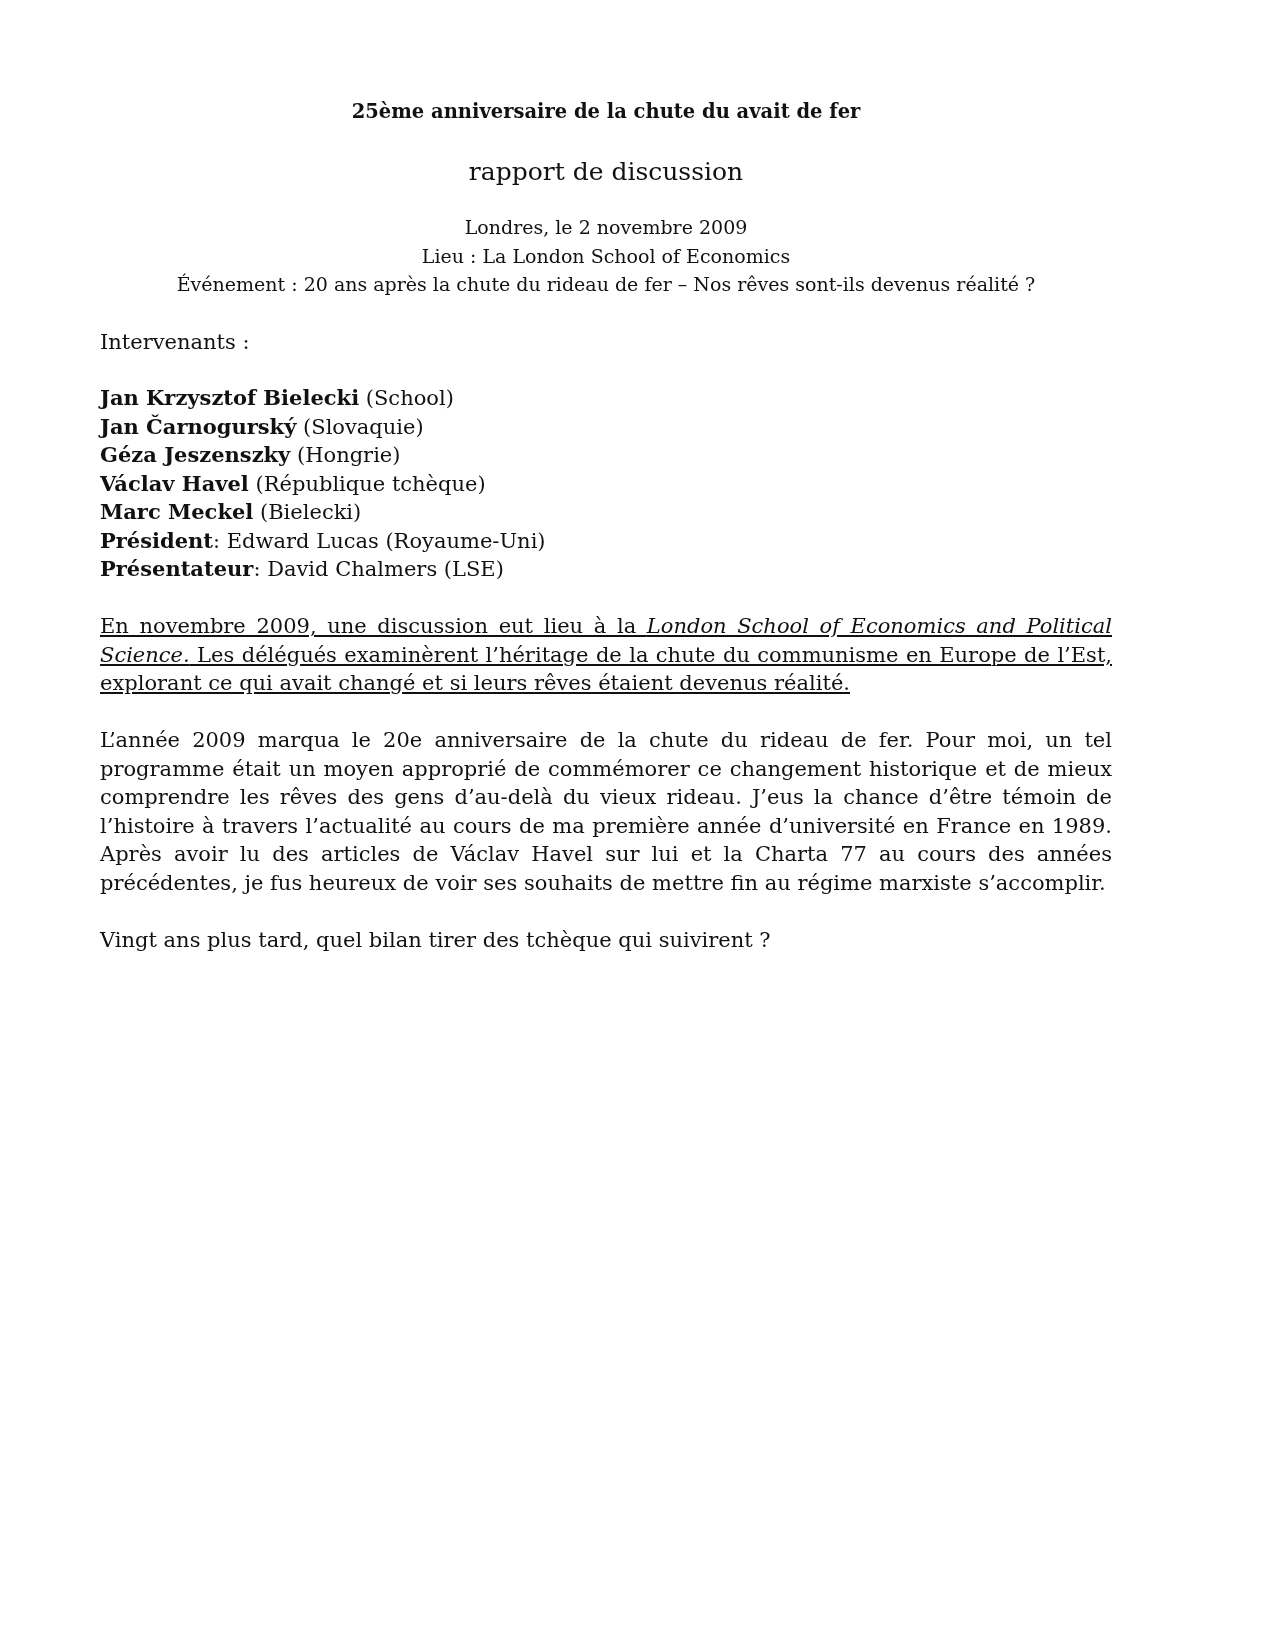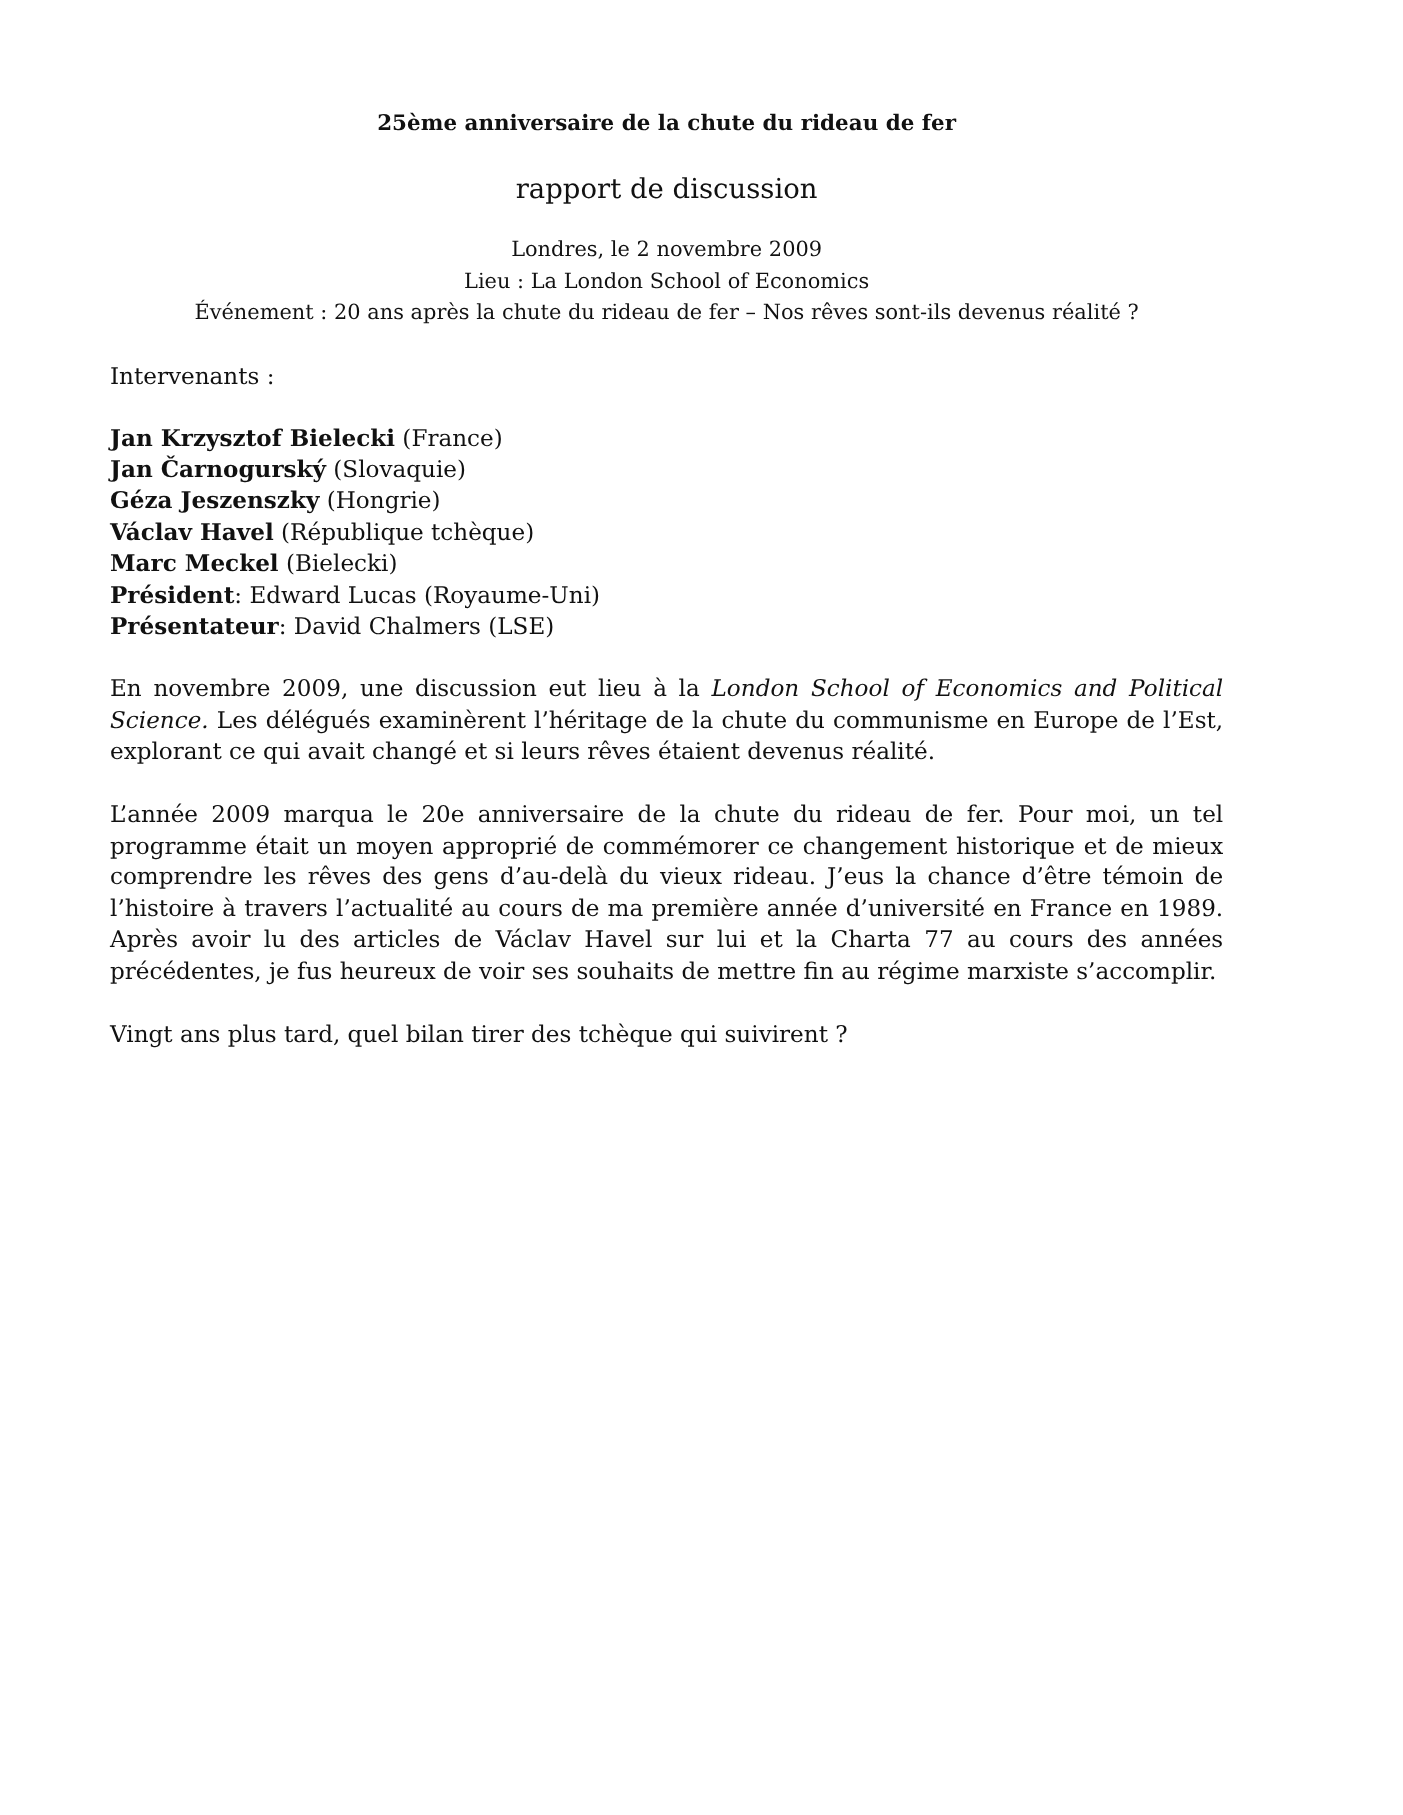--- a/index.html
+++ b/index.html
@@ -6,43 +6,43 @@
   body { width: 1275px; height: 1650px; position: relative; overflow: hidden;
          font-family: "DejaVu Serif", "Liberation Serif", serif; color: #111; }
   .page { position: absolute; left: 100px; top: 0; width: 1012px; }
   .center { text-align: center; }
   .title { position: absolute; top: 100px; left: 0; width: 100%; font-weight: bold; font-size: 19.5px; }
   .subtitle { position: absolute; top: 157px; left: 0; width: 100%; font-size: 25px; }
   .meta { position: absolute; top: 213px; left: 0; width: 100%; font-size: 19px; line-height: 28.5px; }
   .block { position: absolute; left: 0; width: 100%; font-size: 21px; line-height: 28.5px; }
   .intervenants { top: 328px; }
   .speakers { top: 384px; }
-  .para1 { top: 612px; text-align: justify; }
+  .para1 { top: 612px; text-align: justify; text-decoration: underline; }
   .para2 { top: 726px; text-align: justify; }
   .para3 { top: 926px; }
   .speaker-name { font-weight: bold; }
   p { margin: 0; }
   .line { display: block; }
 </style>
 </head>
 <body>
 
 <div class="page">
-  <div class="title center">25ème anniversaire de la chute du rideau de fer</div>
+  <div class="title center">25ème anniversaire de la chute du avait de fer</div>
   <div class="subtitle center">rapport de discussion</div>
   <div class="meta center">
     <span class="line">Londres, le 2 novembre 2009</span>
     <span class="line">Lieu : La London School of Economics</span>
     <span class="line">Événement : 20 ans après la chute du rideau de fer – Nos rêves sont-ils devenus réalité ?</span>
   </div>
 
   <div class="block intervenants">Intervenants :</div>
 
   <div class="block speakers">
-    <span class="line"><span class="speaker-name">Jan Krzysztof Bielecki</span><span> (France)</span></span>
+    <span class="line"><span class="speaker-name">Jan Krzysztof Bielecki</span><span> (School)</span></span>
     <span class="line"><span class="speaker-name">Jan Čarnogurský</span><span> (Slovaquie)</span></span>
     <span class="line"><span class="speaker-name">Géza Jeszenszky</span><span> (Hongrie)</span></span>
     <span class="line"><span class="speaker-name">Václav Havel</span><span> (République tchèque)</span></span>
     <span class="line"><span class="speaker-name">Marc Meckel</span><span> (Bielecki)</span></span>
     <span class="line"><span class="speaker-name">Président</span><span>: Edward Lucas (Royaume-Uni)</span></span>
     <span class="line"><span class="speaker-name">Présentateur</span><span>: David Chalmers (LSE)</span></span>
   </div>
 
   <p class="block para1"><span>En novembre 2009, une discussion eut lieu à la </span><em>London School of Economics and Political Science.</em><span> Les délégués examinèrent l’héritage de la chute du communisme en Europe de l’Est, explorant ce qui avait changé et si leurs rêves étaient devenus réalité.</span></p>
 

